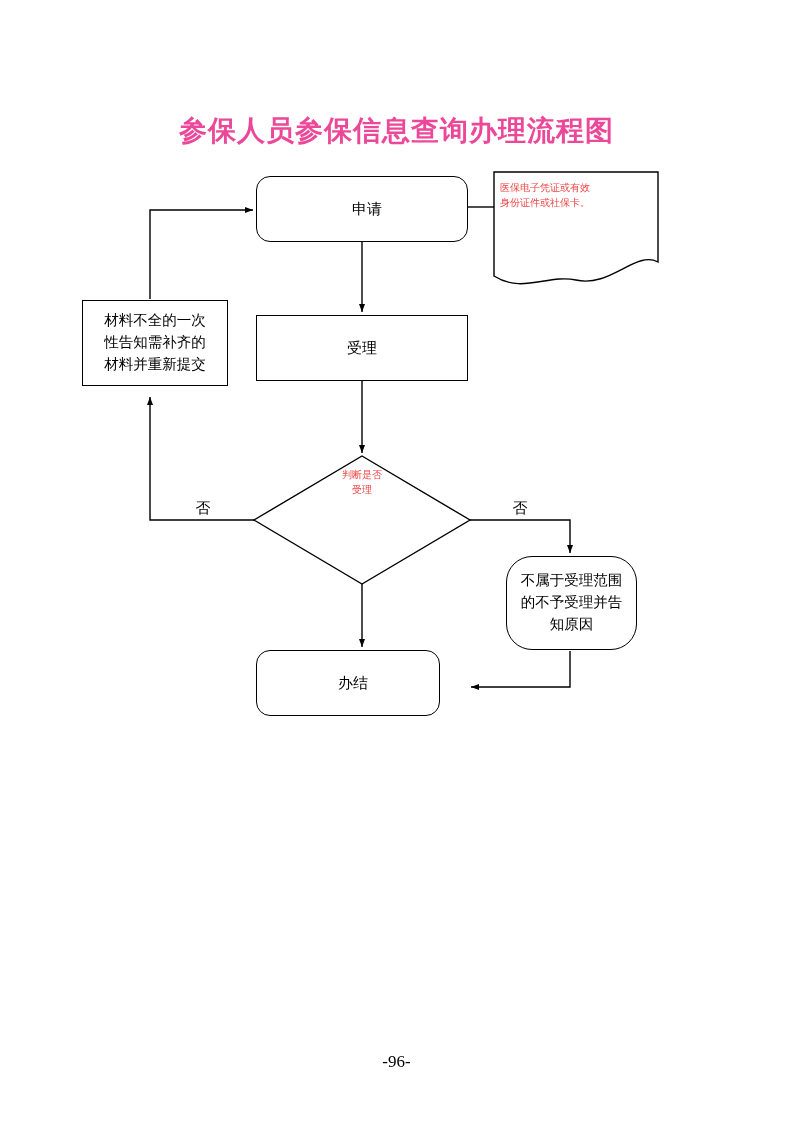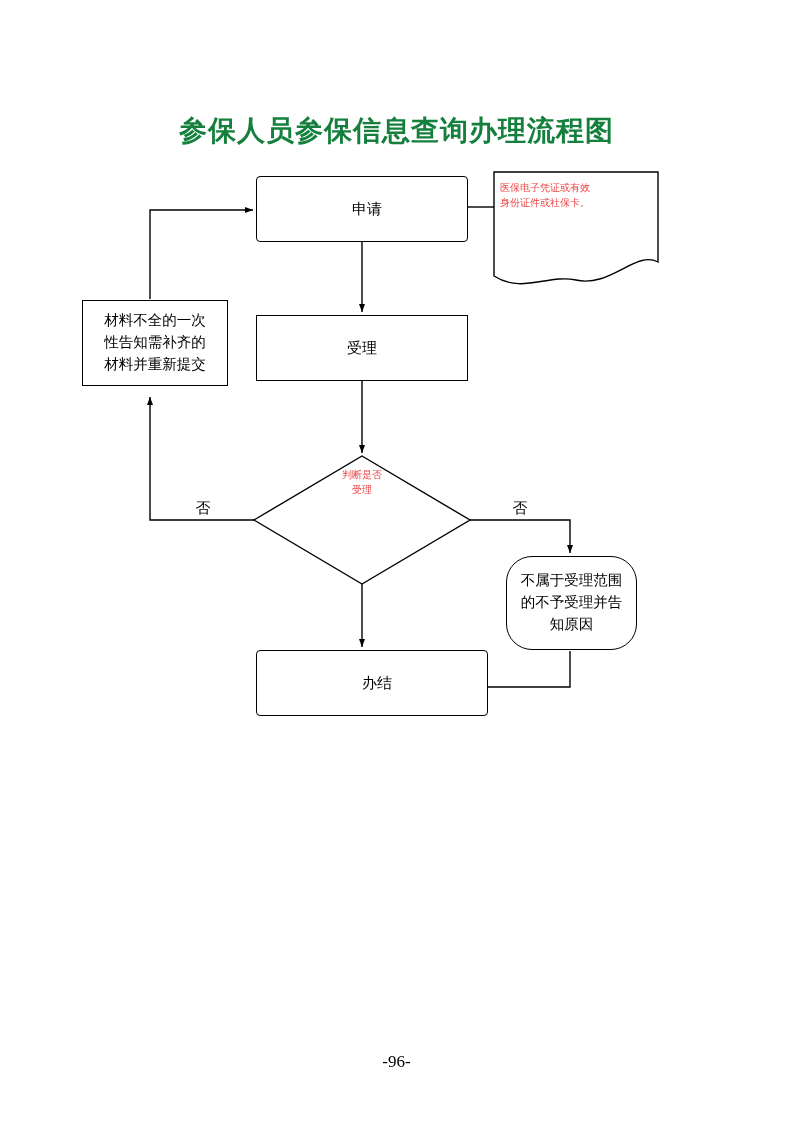--- a/index.html
+++ b/index.html
@@ -15,57 +15,57 @@
   }
   .title {
     position: absolute;
     top: 112px;
     left: 0;
     width: 100%;
     text-align: center;
     font-size: 28px;
     font-weight: bold;
     letter-spacing: 1px;
-    color: #15803d;
+    color: #ec4899;
   }
   svg.connectors {
     position: absolute;
     top: 0;
     left: 0;
     width: 793px;
     height: 1122px;
   }
   .node {
     position: absolute;
     border: 1.4px solid #000;
     background: #ffffff;
     display: flex;
     align-items: center;
     justify-content: center;
     text-align: center;
     font-size: 15px;
     line-height: 1.5;
     color: #000;
   }
-  .rounded { border-radius: 4px; padding-left: 10px; }
+  .rounded { border-radius: 14px; padding-left: 10px; }
   .pre { white-space: pre-line; }
   .overlay-text {
     position: absolute;
     background: transparent;
     color: #ef4444;
     font-size: 10px;
     line-height: 1.5;
     text-align: center;
     white-space: pre-line;
     font-family: Liberation Mono, monospace;
   }
   
   .node-apply   { left: 256px; top: 176px; width: 212px; height: 66px; }
   .node-accept  { left: 256px; top: 315px; width: 212px; height: 66px; }
-  .node-done    { left: 256px; top: 650px; width: 232px; height: 66px; }
+  .node-done    { left: 256px; top: 650px; width: 184px; height: 66px; }
   .box-incomplete { left: 82px;  top: 300px; width: 146px; height: 86px; font-size: 14.5px; }
   .box-reject     { left: 506px; top: 556px; width: 131px; height: 94px; font-size: 14.5px; border-radius: 26px; }
   .text-decision  { left: 292px; top: 468px; width: 140px; }
   .text-docnote   { left: 500px; top: 181px; width: 154px; text-align: left; }
   .lbl-no {
     position: absolute;
     font-size: 15px;
     width: 28px;
     text-align: center;
     color: #000;

